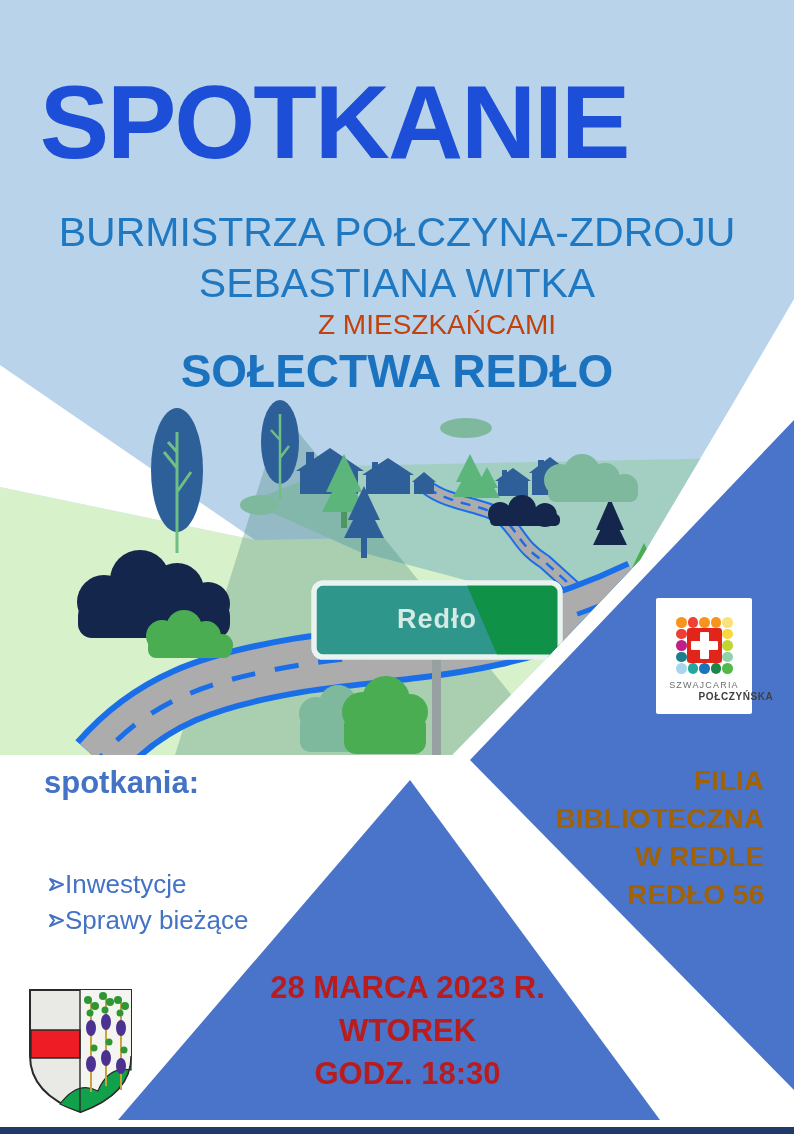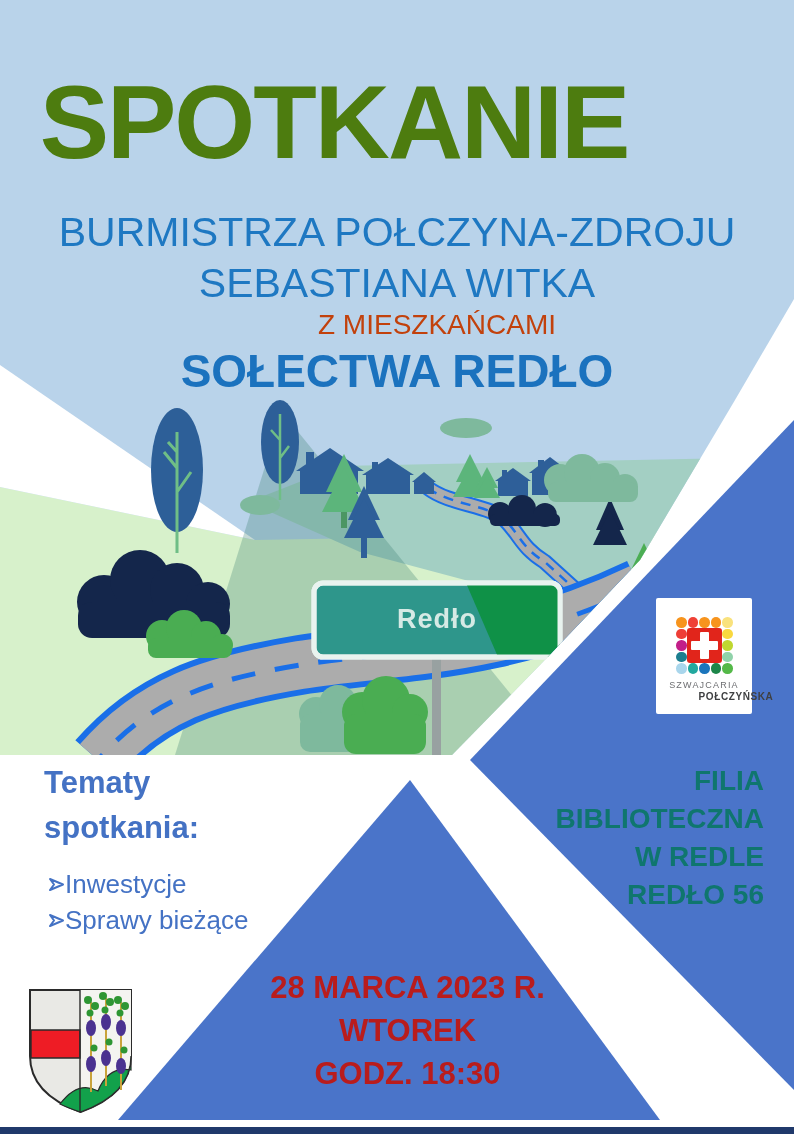--- a/index.html
+++ b/index.html
@@ -2,42 +2,42 @@
 <html><head>
 <meta charset="utf-8">
 <style>
   html,body{margin:0;padding:0;}
   body{width:794px;height:1134px;font-family:"Liberation Sans",sans-serif;}
   .page{position:relative;width:794px;height:1134px;background:#ffffff;overflow:hidden;}
   svg.art{position:absolute;left:0;top:0;}
   .txt{position:absolute;}
 
   .title{top:70px;left:0;width:668px;text-align:center;font-size:104px;font-weight:bold;
-         color:#4d7c0f;letter-spacing:-2px;line-height:1;}
+         color:#1d4ed8;letter-spacing:-2px;line-height:1;}
   .sub1{top:212px;left:0;width:794px;text-align:center;font-size:41px;color:#1E78C2;line-height:1;}
   .sub2{top:263px;left:0;width:794px;text-align:center;font-size:41px;color:#1E78C2;line-height:1;}
   .sub3{top:311px;left:0;width:794px;text-align:center;font-size:28px;color:#c2410c;line-height:1;padding-left:40px;}
   .sub4{top:348px;left:0;width:794px;text-align:center;font-size:46px;font-weight:bold;color:#1B72BE;line-height:1;}
 
   .sign-label{top:604px;left:314px;width:246px;text-align:center;font-size:27px;font-weight:bold;
               color:#D5EAE5;letter-spacing:1px;}
 
   .logo{position:absolute;left:656px;top:598px;width:96px;height:116px;background:#ffffff;
         border-radius:2px;}
   .dots{position:absolute;left:20px;top:19px;width:57px;height:57px;}
   .dot{position:absolute;width:10.6px;height:10.6px;border-radius:50%;}
   .cross-sq{position:absolute;left:11.4px;top:11.4px;width:34.2px;height:34.2px;background:#E1251B;border-radius:3px;}
   .cross-v{position:absolute;left:12.6px;top:4px;width:9px;height:26.2px;background:#ffffff;border-radius:1px;}
   .cross-h{position:absolute;left:4px;top:12.6px;width:26.2px;height:9px;background:#ffffff;border-radius:1px;}
   .logo-t1{position:absolute;left:0;top:82px;width:96px;text-align:center;font-size:9px;
            letter-spacing:1.2px;color:#6D6E71;}
   .logo-t2{position:absolute;left:0;top:93px;width:96px;text-align:center;font-size:10px;
            font-weight:bold;letter-spacing:0.6px;color:#3F4042;padding-left:32px;}
 
-  .location{top:762px;left:440px;width:324px;text-align:right;color:#0f766e;
+  .location{top:762px;left:440px;width:324px;text-align:right;color:#a16207;
             font-size:28px;font-weight:bold;line-height:38px;}
   .schedule{top:966px;left:225px;width:365px;text-align:center;color:#b91c1c;
             font-size:31px;font-weight:bold;line-height:43px;}
 
   .topics-head{top:760px;left:44px;width:260px;font-size:31px;font-weight:bold;
                color:#4472C4;line-height:45px;}
   .topics-list{top:866px;left:48px;width:260px;list-style:none;margin:0;padding:0;
                font-size:26px;color:#4472C4;}
   .topics-list li{display:flex;align-items:center;line-height:36px;}
   .bullet{flex:0 0 auto;}
@@ -271,21 +271,20 @@
   </div>
 
   <div class="txt location">
     <div>FILIA</div>
     <div>BIBLIOTECZNA</div>
     <div>W REDLE</div>
     <div>REDŁO 56</div>
   </div>
 
   <div class="txt topics-head">
-    <div>Tematy</div>
     <div>spotkania:</div>
   </div>
   <ul class="txt topics-list">
     <li>
       <svg class="bullet" width="17" height="17" viewBox="0 0 17 17">
         <path d="M2,3 L15,8.5 L2,14 L6,8.5 Z" fill="none" stroke="#4472C4" stroke-width="2" stroke-linejoin="round"></path>
       </svg>
       <span>Inwestycje</span>
     </li>
     <li>

